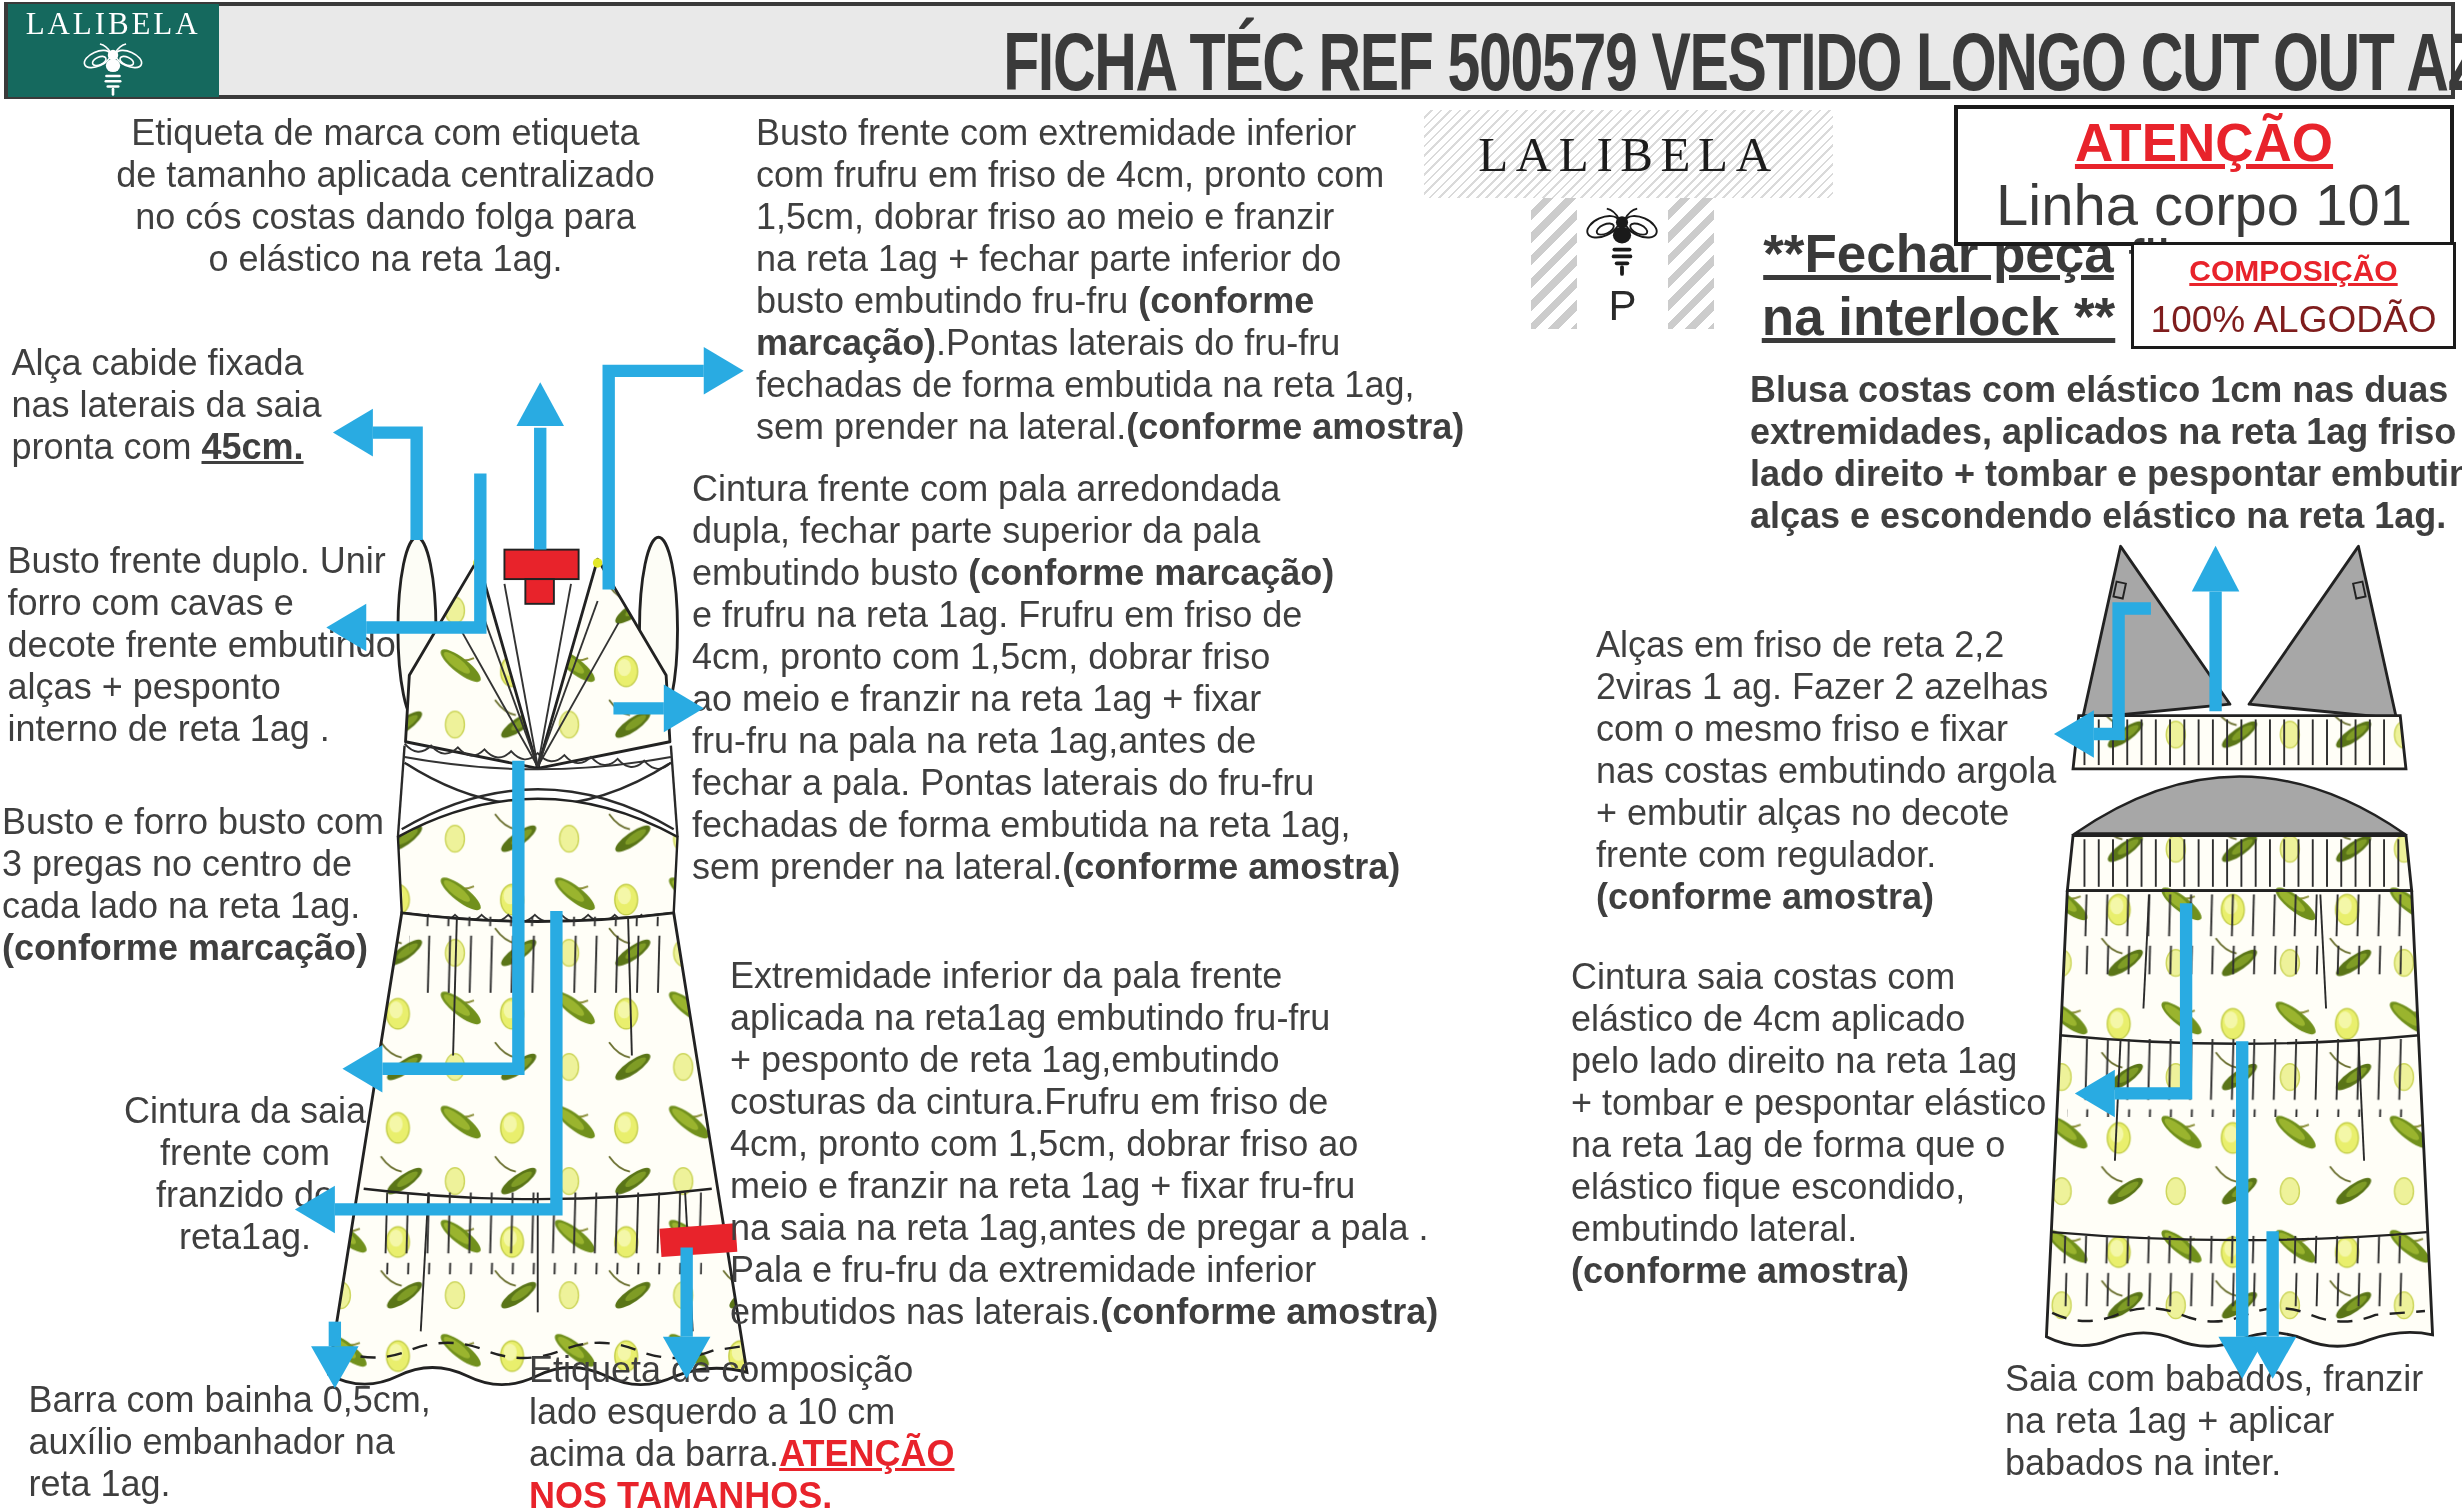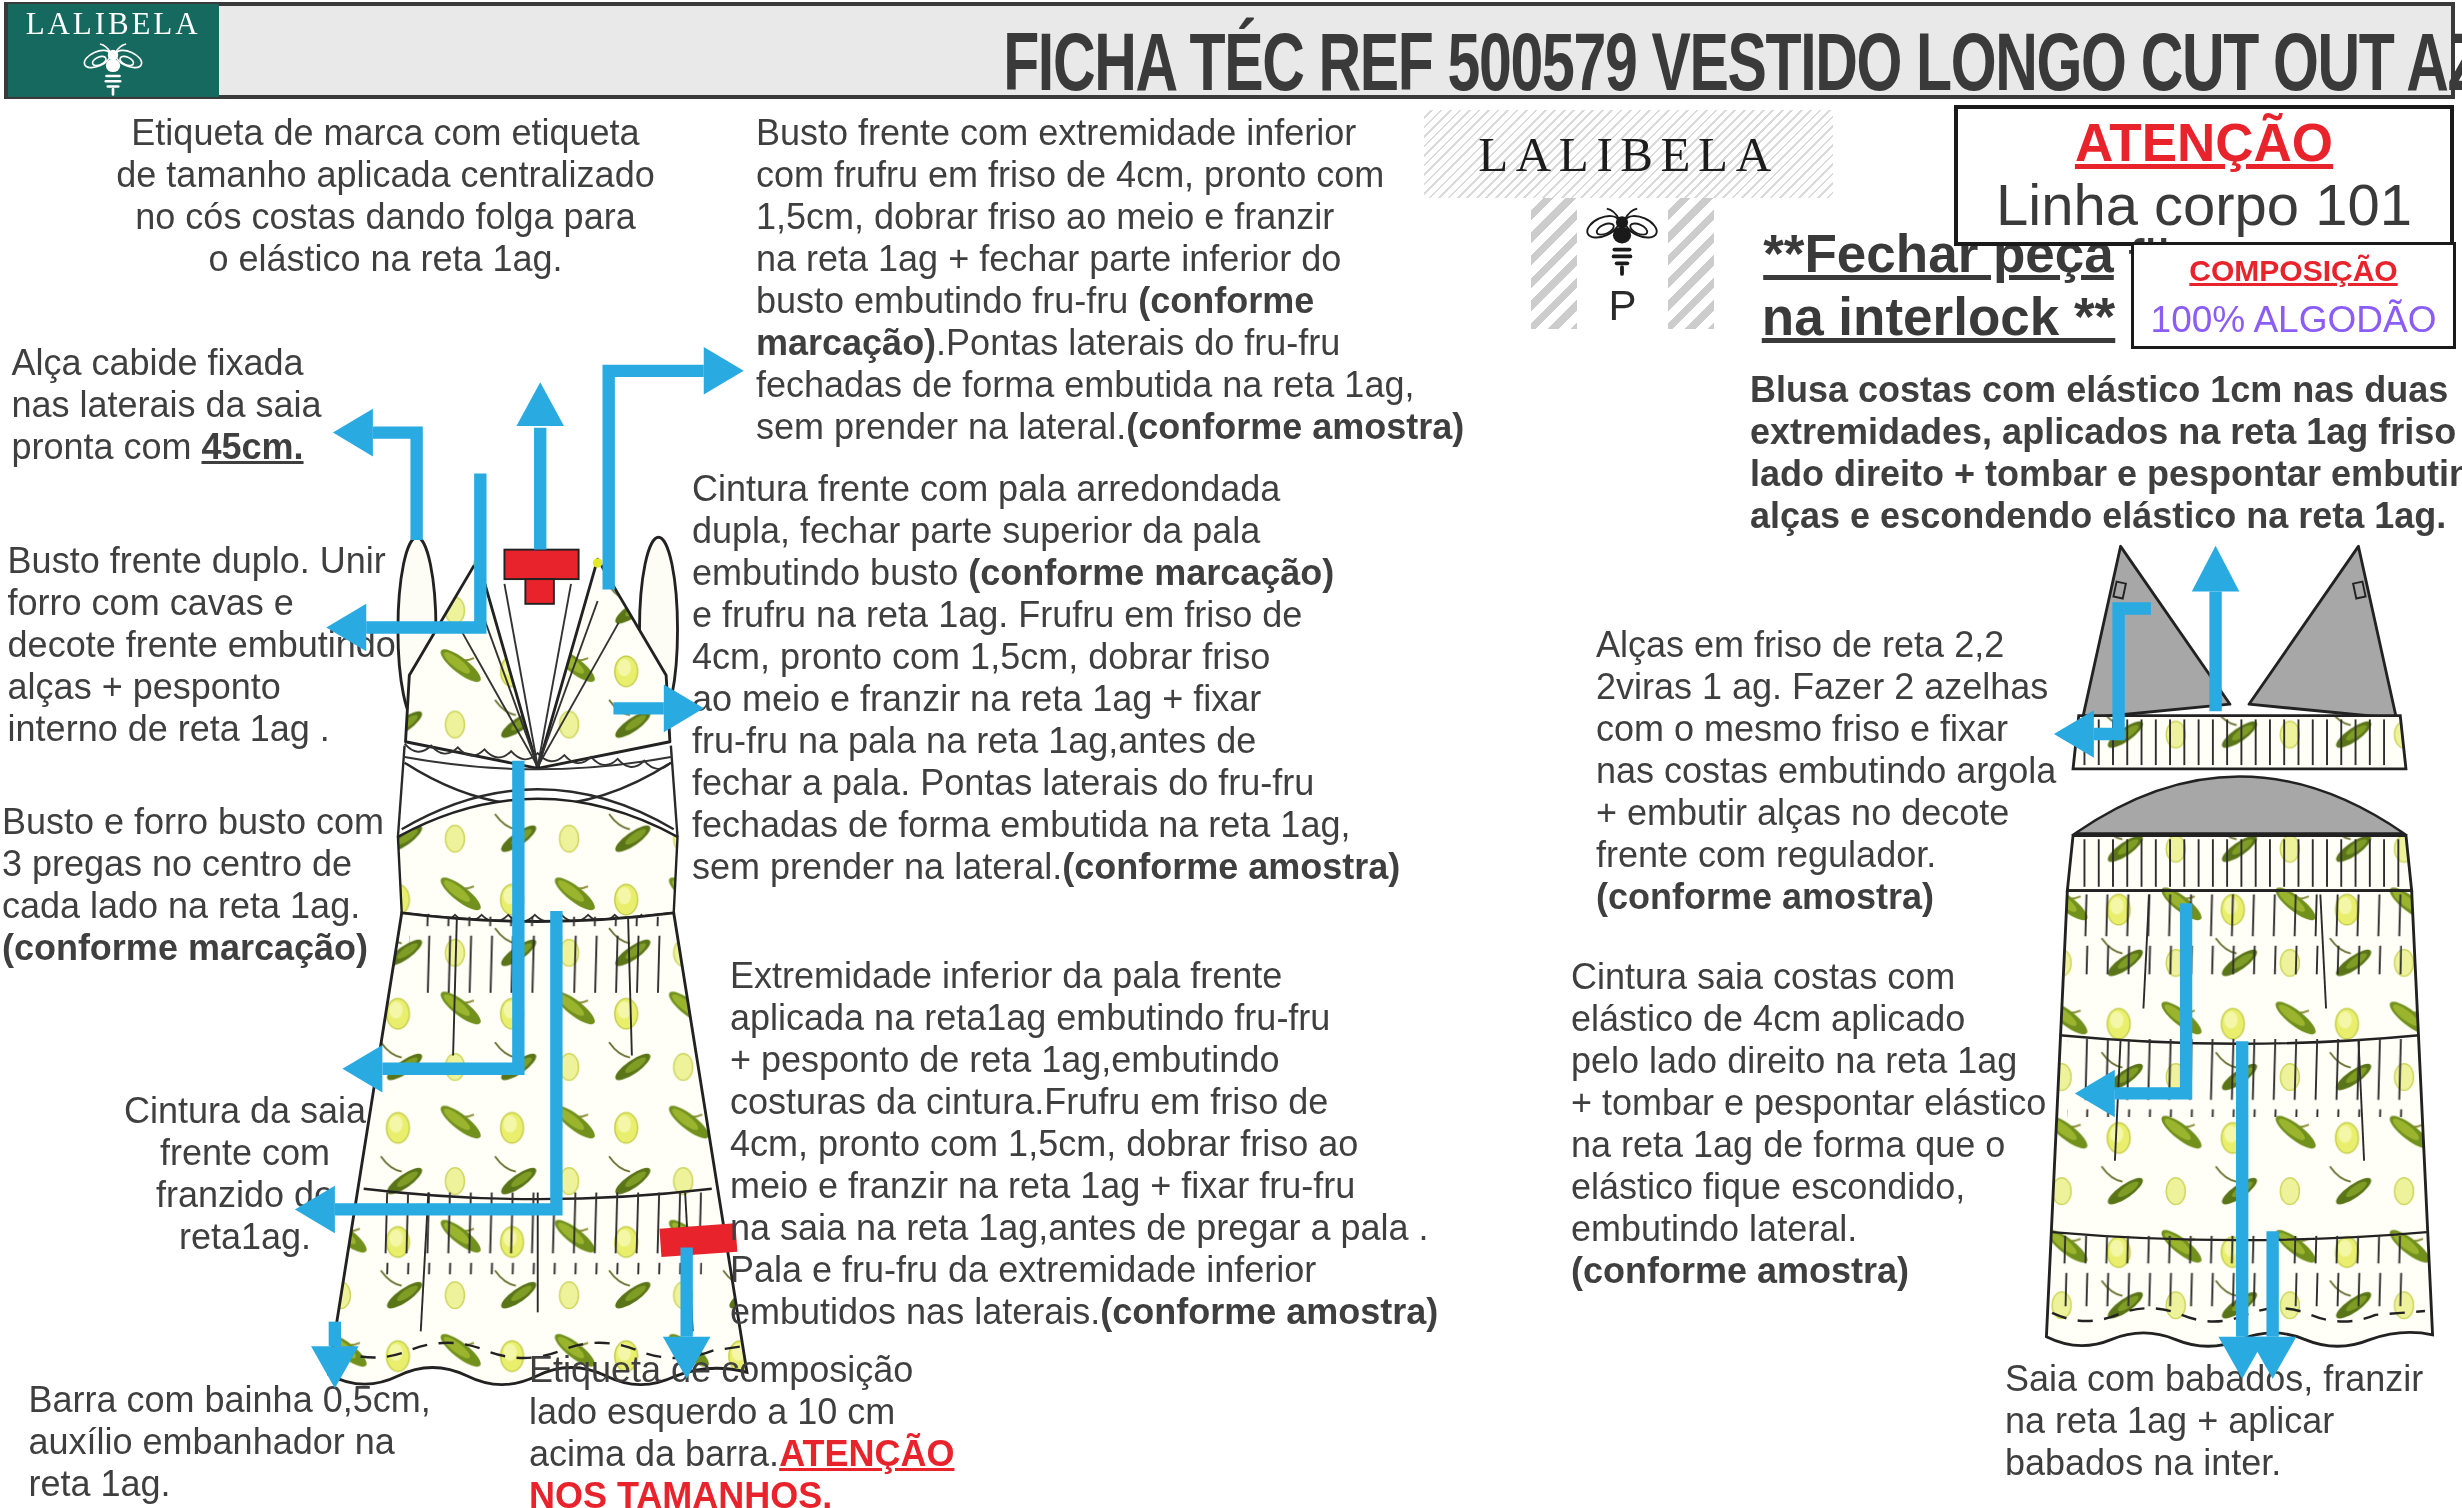--- a/index.html
+++ b/index.html
@@ -35,21 +35,21 @@
         font-size:42px;color:#2a2a2a;font-weight:500;}
   .interlock{left:1739px;top:222px;width:399px;font-size:53px;font-weight:bold;
              line-height:63px;color:#3a3a3a;white-space:nowrap;z-index:6;text-align:center;}
   .interlock span{text-decoration:underline;}
   .box{box-sizing:border-box;background:#ffffff;text-align:center;z-index:6;}
   .atencao-box{left:1954px;top:105px;width:500px;height:141px;border:4.8px solid #1a1a1a;}
   .atencao-box .h{font-size:53px;font-weight:bold;color:#e8232b;text-decoration:underline;line-height:68px;}
   .atencao-box .l{font-size:58px;color:#3a3a3a;line-height:55px;}
   .comp-box{left:2131px;top:242px;width:325px;height:107px;border:3.8px solid #1a1a1a;}
   .comp-box .h{font-size:30px;font-weight:bold;color:#e8232b;text-decoration:underline;line-height:51px;}
-  .comp-box .l{font-size:37px;color:#8b5cf6;line-height:48px;}
+  .comp-box .l{font-size:37px;color:#7f1d1d;line-height:48px;}
   svg{display:block;}
   .dress{z-index:10;}
   .overlay{left:0;top:0;z-index:30;pointer-events:none;}
 </style>
 </head>
 <body>
 
 <svg width="0" height="0" class="abs">
   <defs>
     <pattern id="pr" width="120" height="120" patternUnits="userSpaceOnUse">

